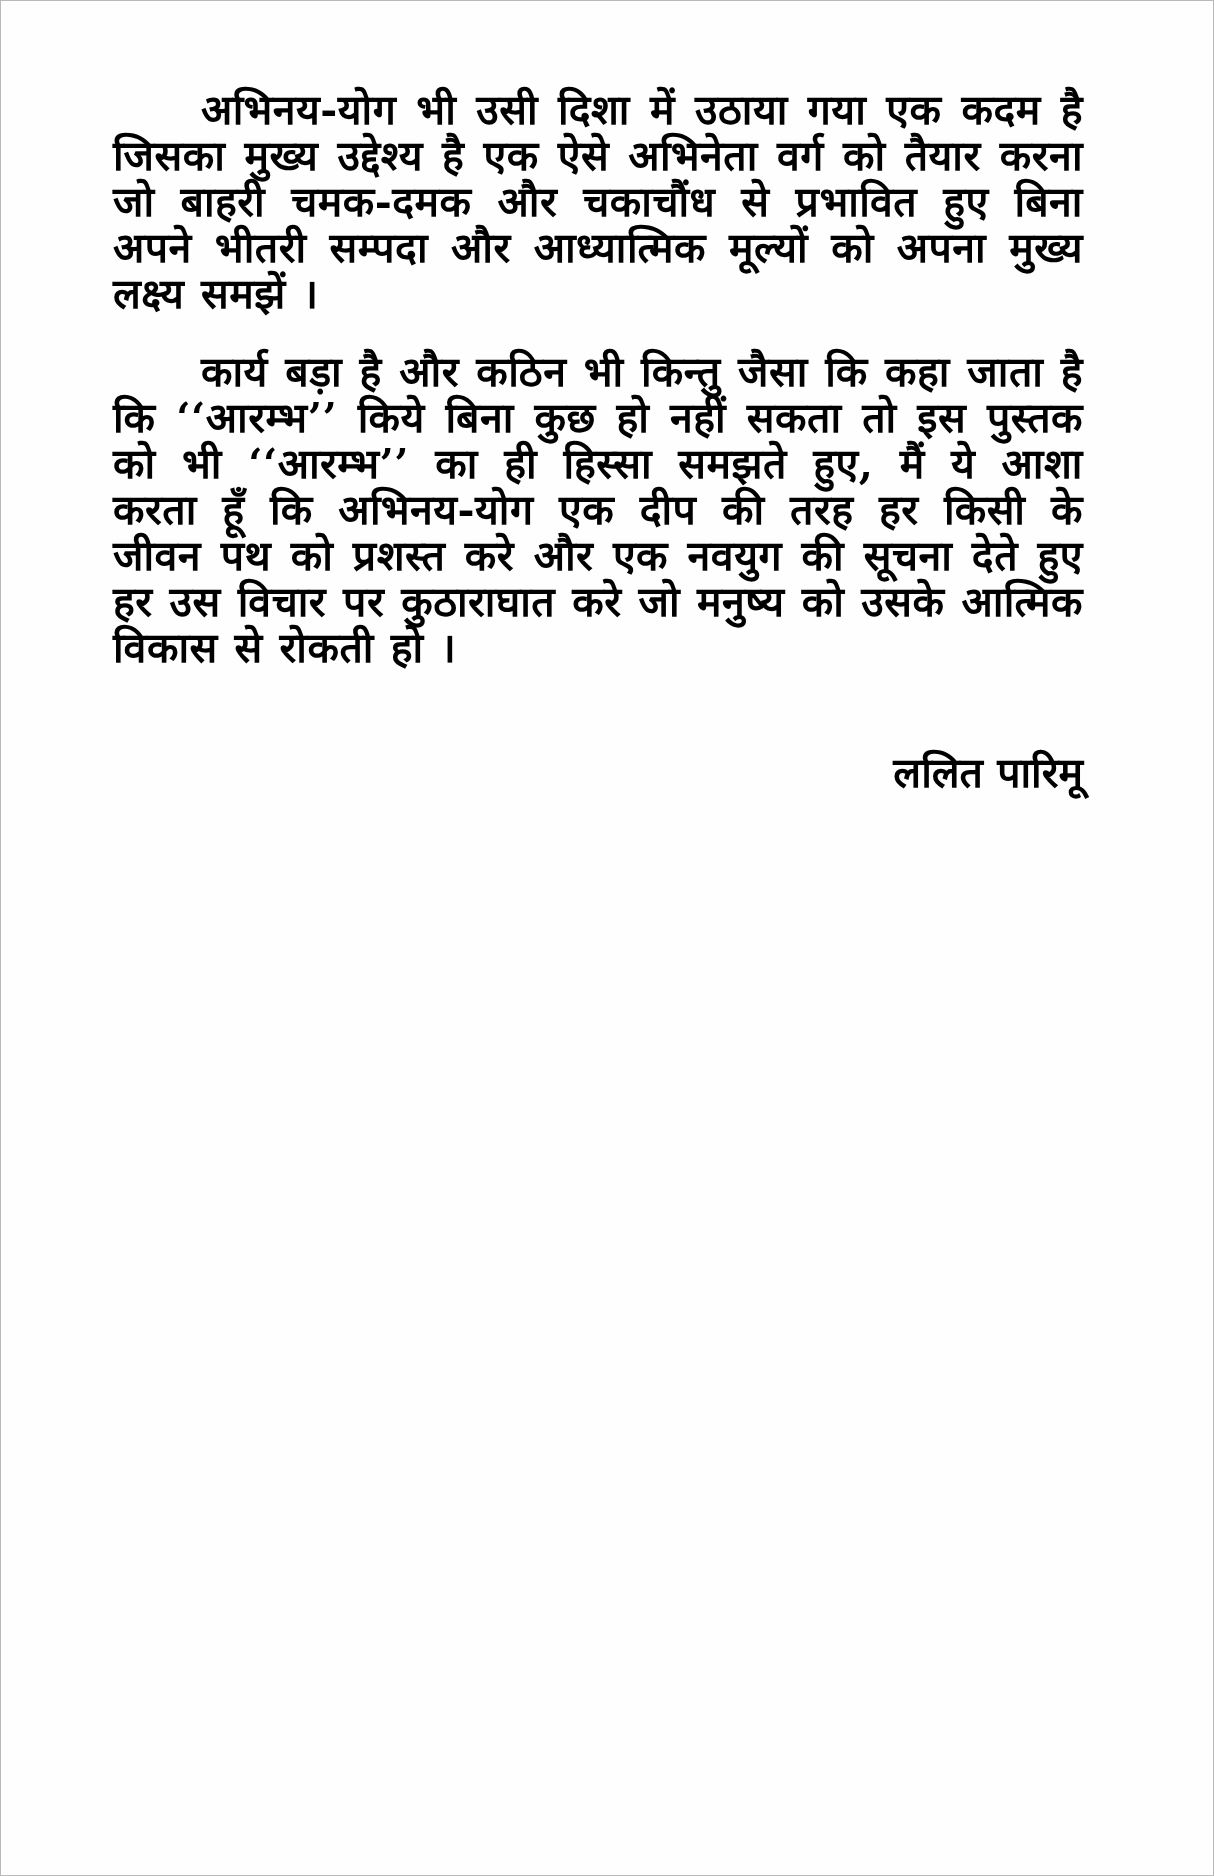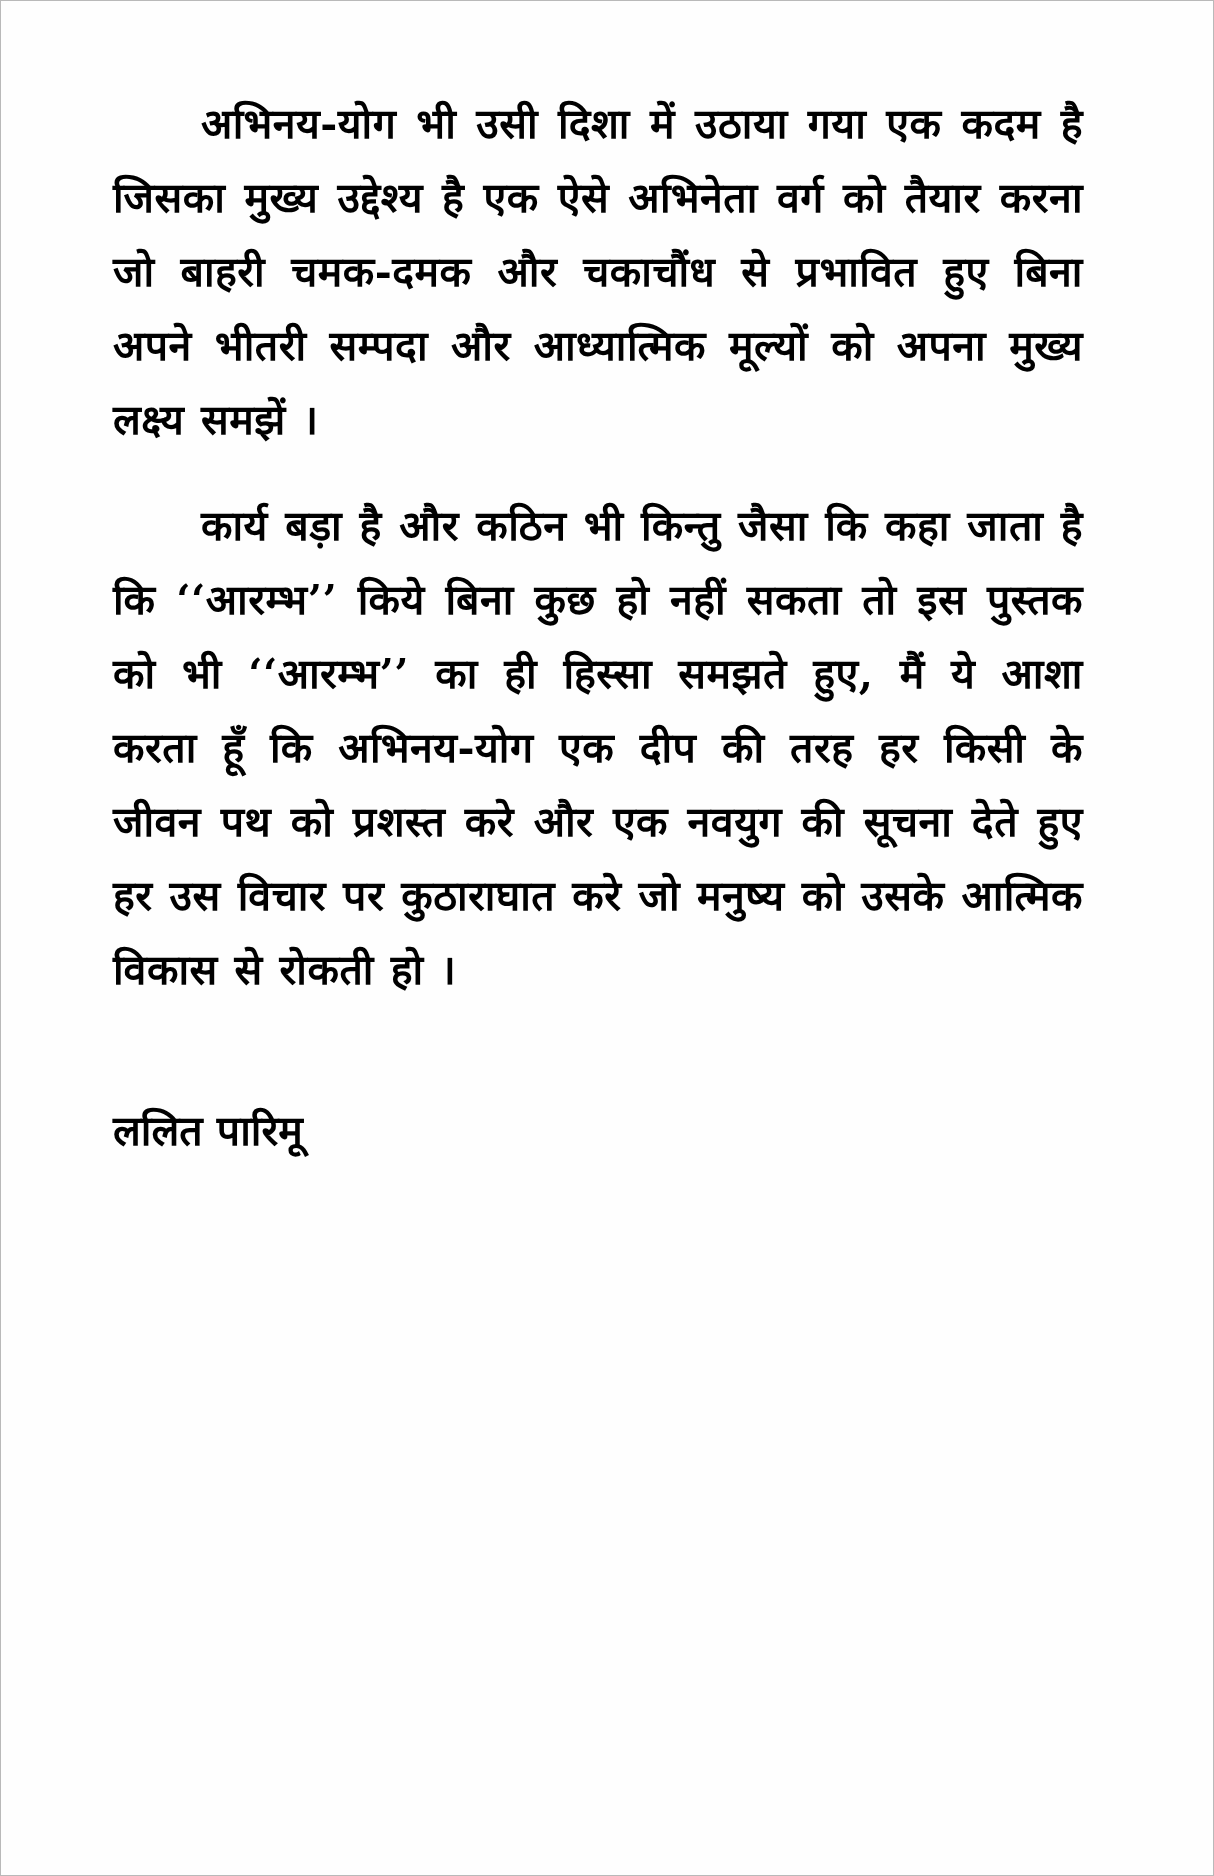--- a/index.html
+++ b/index.html
@@ -20,32 +20,33 @@
   }
   .text-block {
     position: absolute;
     top: 86px;
     left: 112px;
     right: 130px;
   }
   .para {
     font-size: 41px;
     font-weight: 600;
-    line-height: 74px;
+    line-height: 46px;
     text-align: justify;
     text-indent: 88px;
     margin: 0 0 32px 0;
     letter-spacing: 0.5px;
     word-spacing: 2px;
   }
   .signature {
     font-size: 41px;
     font-weight: 600;
     line-height: 57px;
-    margin-top: 96px;
+    text-align: right;
+    margin-top: 74px;
   }
 </style>
 </head>
 <body>
 
 <div class="page">
   <div class="text-block">
     <p class="para">अभिनय-योग भी उसी दिशा में उठाया गया एक कदम है जिसका मुख्य उद्देश्य है एक ऐसे अभिनेता वर्ग को तैयार करना जो बाहरी चमक-दमक और चकाचौंध से प्रभावित हुए बिना अपने भीतरी सम्पदा और आध्यात्मिक मूल्यों को अपना मुख्य लक्ष्य समझें ।</p>
     <p class="para">कार्य बड़ा है और कठिन भी किन्तु जैसा कि कहा जाता है कि ‘‘आरम्भ’’ किये बिना कुछ हो नहीं सकता तो इस पुस्तक को भी ‘‘आरम्भ’’ का ही हिस्सा समझते हुए, मैं ये आशा करता हूँ कि अभिनय-योग एक दीप की तरह हर किसी के जीवन पथ को प्रशस्त करे और एक नवयुग की सूचना देते हुए हर उस विचार पर कुठाराघात करे जो मनुष्य को उसके आत्मिक विकास से रोकती हो ।</p>
     <div class="signature">ललित पारिमू</div>

